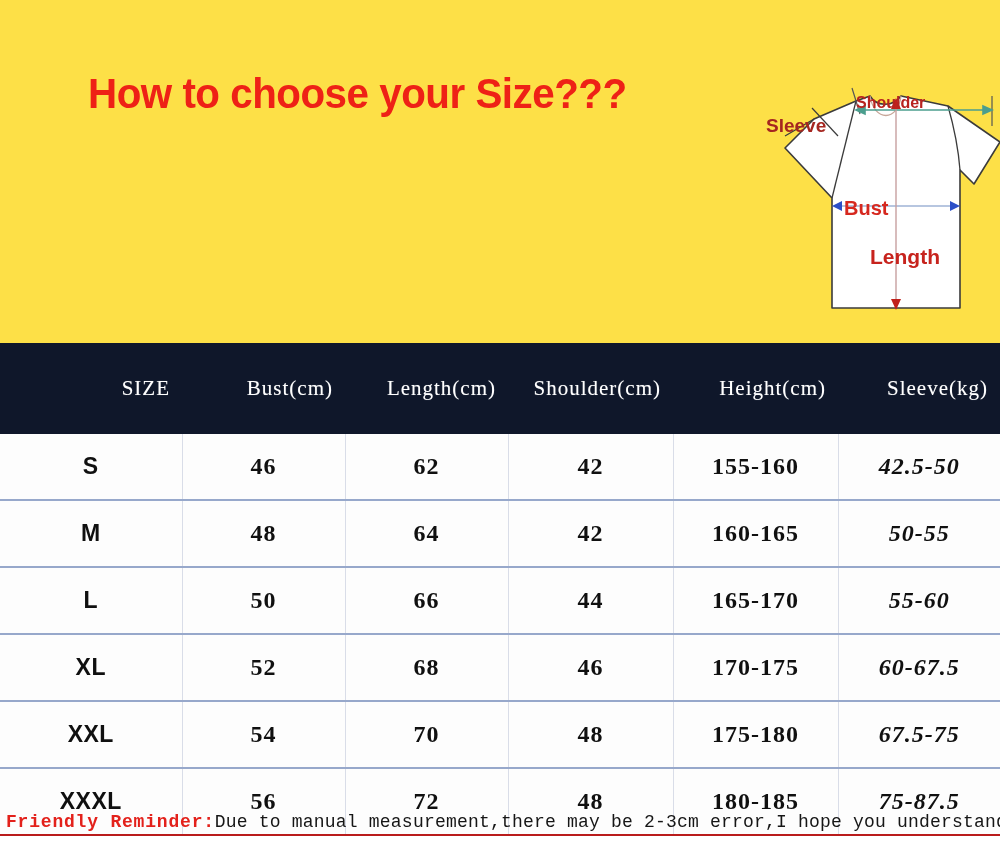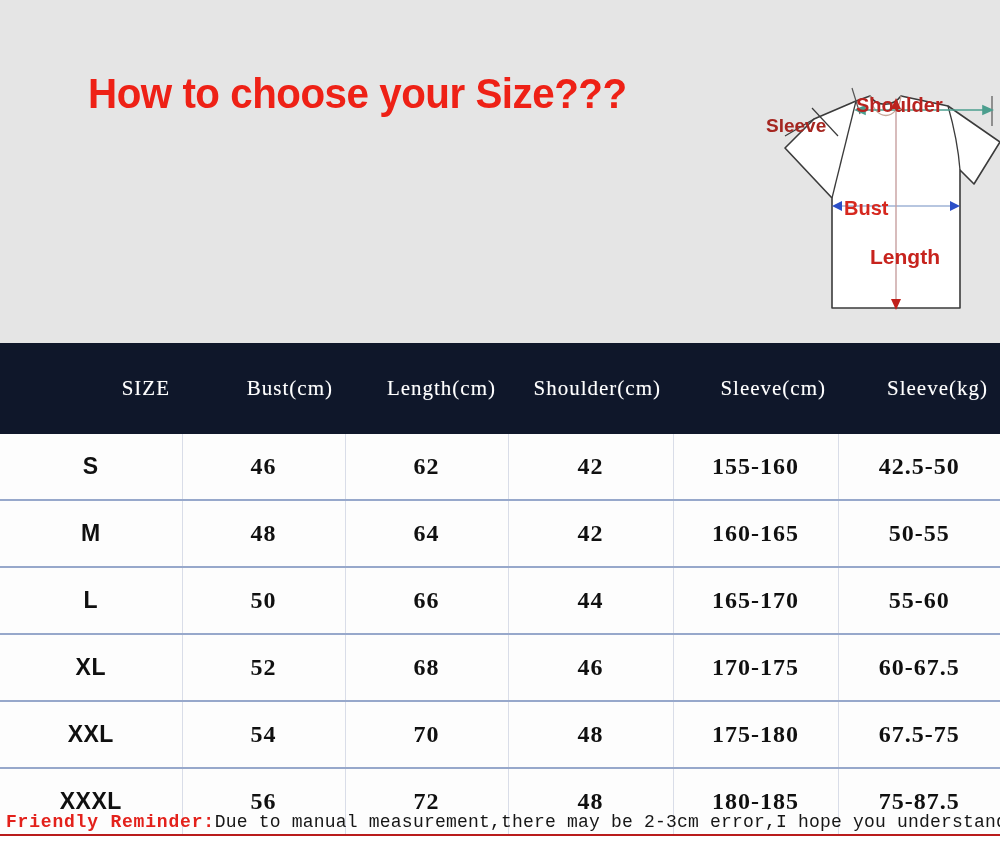--- a/index.html
+++ b/index.html
@@ -15,21 +15,21 @@
     font-family: "Liberation Sans", sans-serif;
     -webkit-font-smoothing: antialiased;
   }
 
   
   #top-area {
     position: absolute;
     left: 0; top: 0;
     width: 1000px;
     height: 343px;
-    background: #e5e5e5;
+    background: #fde047;
   }
 
   #page-title {
     position: absolute;
     left: 88px;
     top: 70px;
     font-size: 42px;
     font-weight: bold;
     color: #ee2116;
     letter-spacing: -0.5px;
@@ -65,21 +65,21 @@
   }
   #shirt-diagram svg { display: block; }
 
   .diag-label {
     position: absolute;
     font-family: "Liberation Sans", sans-serif;
     font-weight: bold;
     color: #c0211c;
     white-space: nowrap;
   }
-  #label-shoulder { left: 104px; top: 10px;  font-size: 20px; color:#b8231f; }
+  #label-shoulder { left: 104px; top: 10px;  font-size: 16px; color:#b8231f; }
   #label-sleeve   { left: 14px;  top: 31px;  font-size: 19px; color:#a52620;text-align:right; }
   #label-bust     { left: 92px;  top: 113px; font-size: 20px; color:#d6281f; }
   #label-length   { left: 118px; top: 161px; font-size: 21px; color:#c7231d; }
 
   
   #size-table {
     position: absolute;
     left: 0;
     top: 343px;
     width: 1000px;
@@ -115,21 +115,21 @@
     font-family: "Liberation Serif", serif;
     font-size: 24px;
     font-weight: bold;
     letter-spacing: 1px;
     text-align: center;
     vertical-align: middle;
     padding: 0;
     border-bottom: 2px solid #97a8cb;
     border-right: 1px solid #d9dde8;
   }
-  #size-table tbody td:last-child { border-right: none; }
+  #size-table tbody td:last-child { border-right: none; font-style: italic; }
   #size-table tbody tr:last-child td { border-bottom: 2px solid #b91c1c; }
 
   #size-table tbody td.size-cell {
     font-family: "Liberation Sans", sans-serif;
     font-size: 23px;
     font-weight: bold;
     letter-spacing: 0.5px;
   }
 
   
@@ -228,21 +228,21 @@
     <col class="c-shoulder">
       <col class="c-height">
       <col class="c-weight">
   </colgroup>
   <thead>
     <tr>
       <th>SIZE</th>
       <th>Bust(cm)</th>
       <th>Length(cm)</th>
       <th>Shoulder(cm)</th>
-      <th>Sleeve(cm)</th>
+      <th>Height(cm)</th>
       <th>Sleeve(kg)</th>
     </tr>
   </thead>
   <tbody>
     <tr>
       <td class="size-cell">S</td>
       <td>46</td>
       <td>62</td>
       <td>42</td>
       <td>155-160</td>

